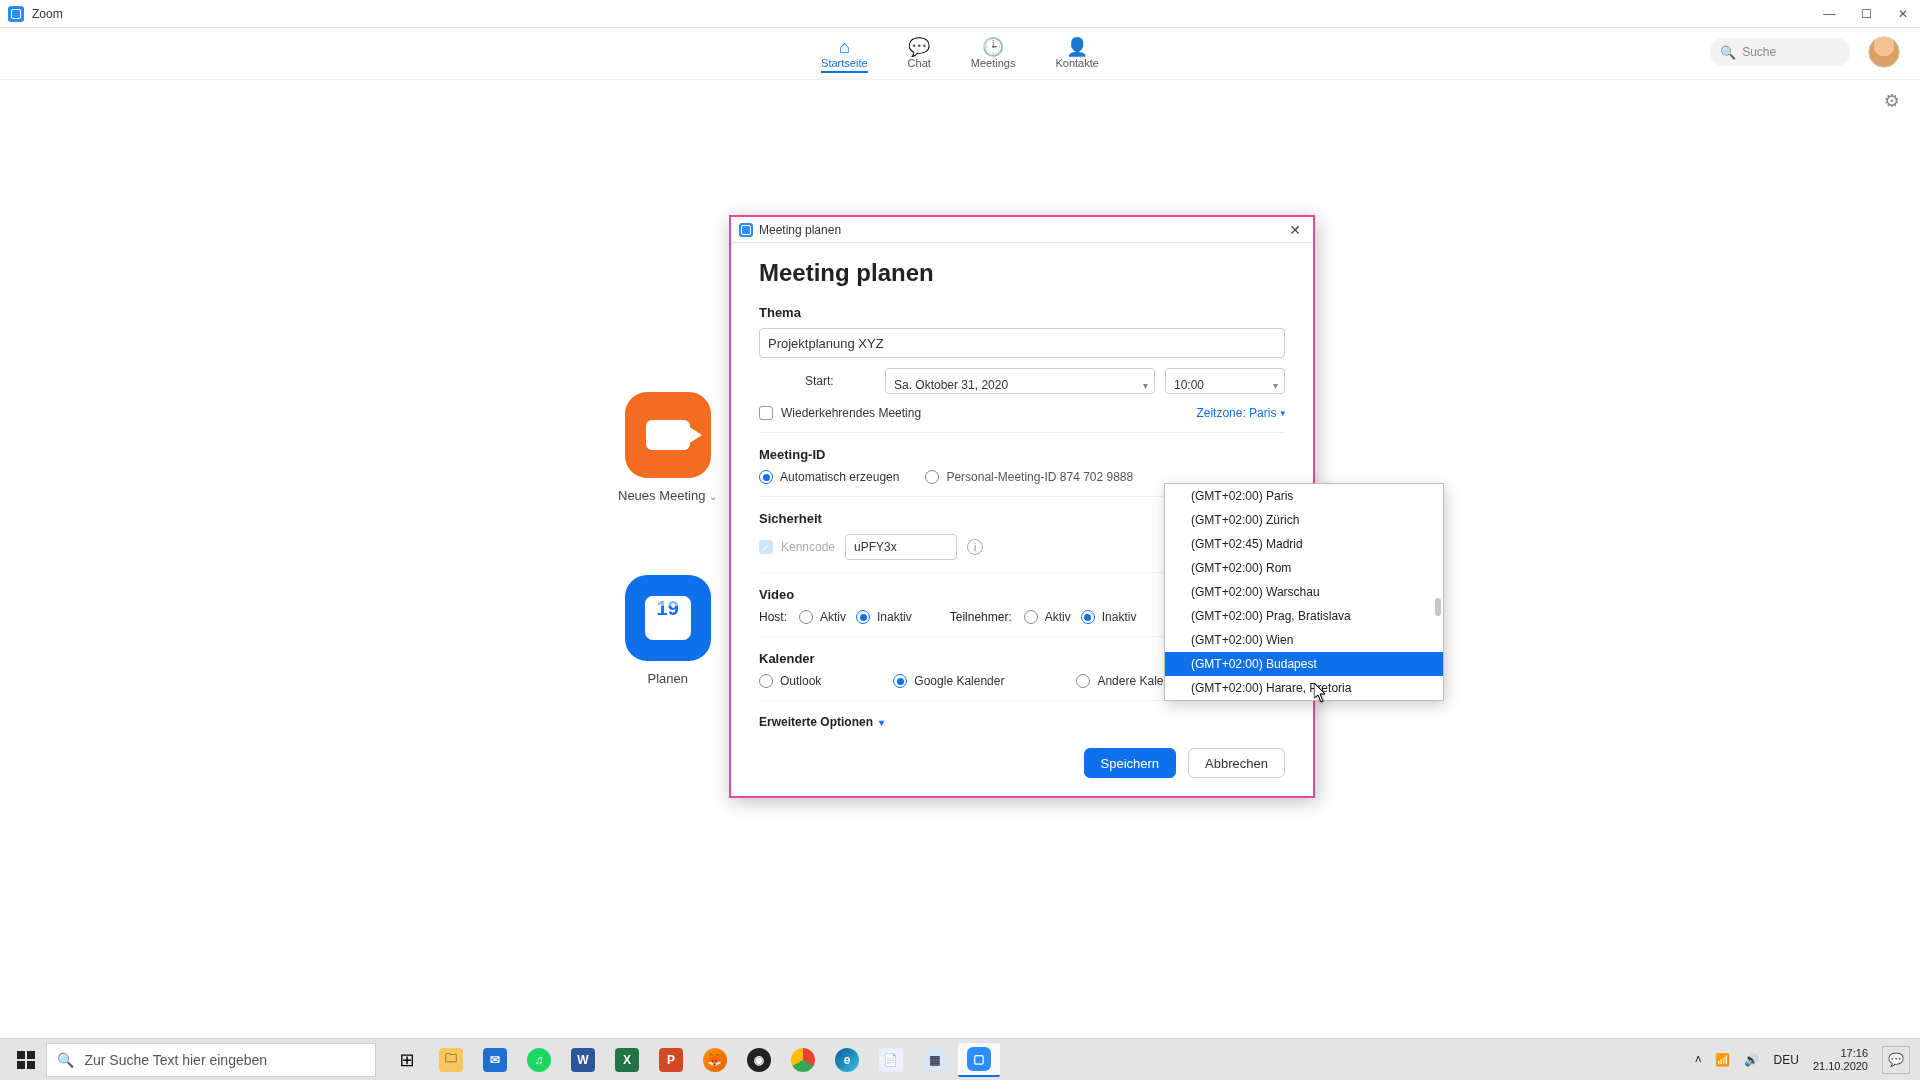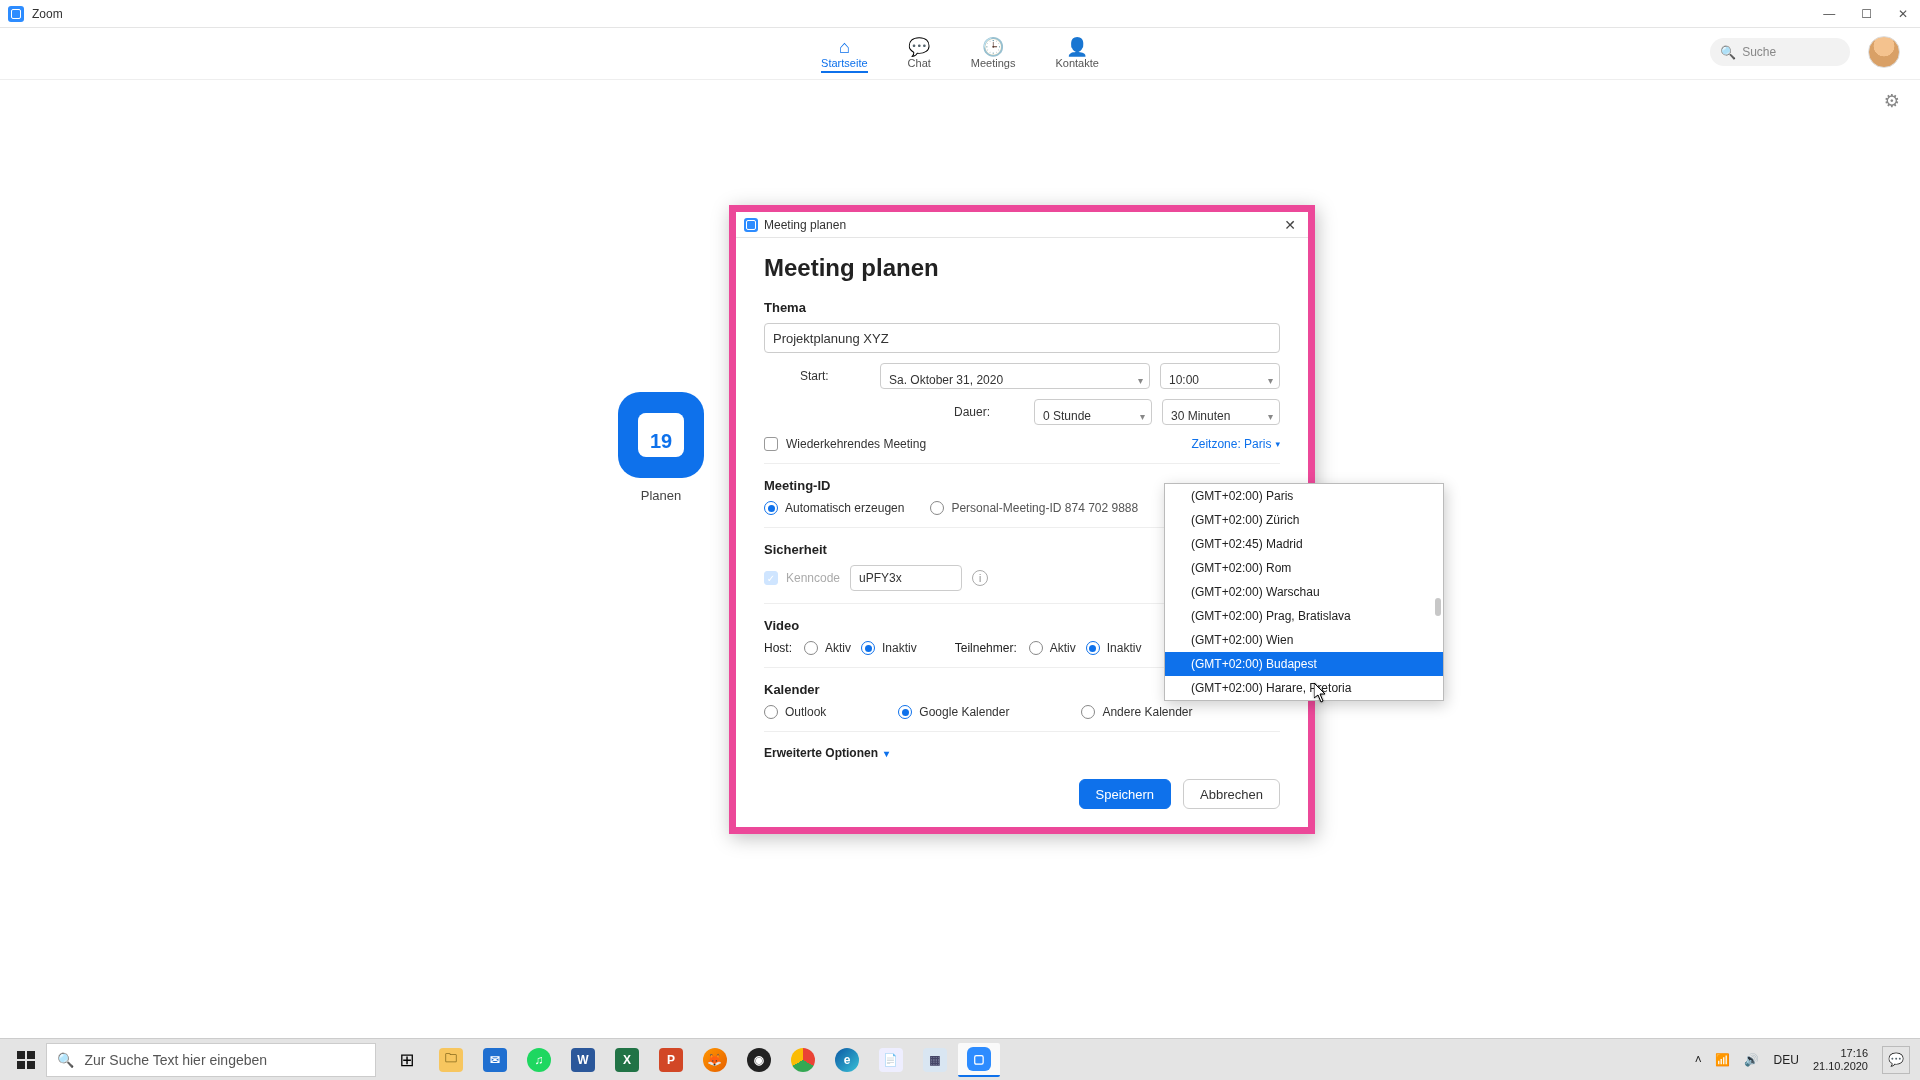--- a/index.html
+++ b/index.html
@@ -27,21 +27,21 @@
 
 
 .tiles { position:absolute; left:618px; top:392px; display:flex; flex-direction:column; gap:72px; align-items:center; }
 .tile { display:flex; flex-direction:column; align-items:center; gap:10px;}
 .tile .sq { width:86px; height:86px; border-radius:22px; display:flex; align-items:center; justify-content:center; color:#fff; font-size:36px;}
 .tile .sq.orange { background:#F26D21; }
 .tile .sq.blue { background:#0E71EB; }
 .tile .lbl { font-size:13px; color:#444; }
 
 
-.dialog { position:absolute; left:729px; top:205px; width:586px; background:#fff; border:7px solid #ec4899; box-shadow: 2px 4px 18px rgba(0,0,0,.25); }
+.dialog { position:absolute; left:729px; top:215px; width:586px; background:#fff; border:2px solid #ec4899; box-shadow: 2px 4px 18px rgba(0,0,0,.25); }
 .dlg-titlebar { height:26px; display:flex; align-items:center; padding:0 8px; border-bottom:1px solid #e5e5e5; font-size:12px; color:#333;}
 .dlg-titlebar .app-icon { width:14px; height:14px; border-radius:3px; background:#2D8CFF; margin-right:6px; position:relative;}
 .dlg-titlebar .app-icon::after { content:''; position:absolute; inset:2px; border:1px solid #fff; border-radius:2px; }
 .dlg-titlebar .close { margin-left:auto; cursor:pointer; font-size:14px; color:#444; padding:0 4px;}
 .dlg-body { padding: 16px 28px 18px 28px; }
 .dlg-h1 { font-size:24px; font-weight:700; color:#222; margin-bottom:18px;}
 .section-label { font-size:13px; font-weight:600; color:#222; margin-top:14px; margin-bottom:8px;}
 .first-label { margin-top:6px; }
 .text-input { width:100%; height:30px; border:1px solid #ccc; border-radius:4px; padding:0 8px; font-size:13px; color:#333;}
 .row { display:flex; align-items:center; gap:10px; margin-top:10px;justify-content:flex-end;}
@@ -95,21 +95,21 @@
 .taskbar .search-box { width:330px; height:34px; background:#fff; border:1px solid #ccc; display:flex; align-items:center; padding:0 10px; gap:10px; font-size:14px; color:#555;}
 .task-icons { display:flex; align-items:center; gap:2px; margin-left:10px;}
 .ticon { width:42px; height:34px; display:flex; align-items:center; justify-content:center; font-size:18px; border-radius:2px;}
 .ticon.active { background: rgba(255,255,255,.8); border-bottom:2px solid #0E71EB;}
 .tray { margin-left:auto; display:flex; align-items:center; gap:14px; font-size:12px; color:#222; padding-right:4px;}
 .tray .clock { text-align:right; line-height:13px; font-size:11px;}
 .tray .notif { width:28px; height:28px; border:1px solid #bbb; display:flex; align-items:center; justify-content:center; font-size:13px;}
 
 .cam-icon { width:44px; height:30px; background:#fff; border-radius:6px; position:relative;}
 .cam-icon::after { content:''; position:absolute; right:-12px; top:6px; width:0; height:0; border-top:9px solid transparent; border-bottom:9px solid transparent; border-left:14px solid #fff;}
-.cal-icon { width:46px; height:44px; background:#fff; border-radius:8px; display:flex; align-items:flex-end; justify-content:center; padding-bottom:4px; color:#0E71EB; font-weight:700; font-size:20px; position:relative;}
+.cal-icon { width:46px; height:44px; background:#fff; border-radius:8px; display:flex; align-items:flex-end; justify-content:center; padding-bottom:20px; color:#0E71EB; font-weight:700; font-size:20px; position:relative;}
 .cal-icon::before { content:''; position:absolute; top:0; left:0; right:0; height:10px; background:rgba(255,255,255,.5); border-radius:8px 8px 0 0;}
 
 
 .sq-ic { width:24px; height:24px; border-radius:4px; display:flex; align-items:center; justify-content:center; color:#fff; font-size:12px; font-weight:bold;}
 </style>
 </head>
 <body>
 
 <div class="titlebar">
   <div class="app-icon"></div>
@@ -142,20 +142,26 @@
   </div>
   <div class="search-wrap">
     <span class="mag">🔍</span>
     <span>Suche</span>
   </div>
   <div class="avatar"></div>
 </div>
 <div class="gear">⚙</div>
 
 <div class="tiles">
+  <div class="tile">
+    <div class="sq orange">
+        <div class="cam-icon"></div>
+      </div>
+    <div class="lbl"><span>Neues Meeting</span> <span style="font-size:10px;color:#888;">⌄</span></div>
+  </div>
   <div class="tile">
     <div class="sq blue">
         <div class="cal-icon">
           <span>19</span>
         </div>
       </div>
     <div class="lbl">Planen</div>
   </div>
 </div>
 
@@ -174,29 +180,20 @@
     <div class="row">
       <div class="lab">Start:</div>
       <div class="select sel-date">
           <span>Sa.  Oktober  31,  2020</span>
         </div>
       <div class="select sel-time">
           <span>10:00</span>
         </div>
     </div>
 
-    <div class="row">
-      <div class="lab">Dauer:</div>
-      <div class="select sel-hr">
-          <span>0 Stunde</span>
-        </div>
-      <div class="select sel-min">
-          <span>30 Minuten</span>
-        </div>
-    </div>
 
     <div class="row" style="margin-top:12px;">
       <label class="chk">
         <span class="box"></span>
         <span>Wiederkehrendes Meeting</span>
       </label>
       <span class="tz-link">Zeitzone: Paris</span>
     </div>
 
     <div class="hr"></div>

